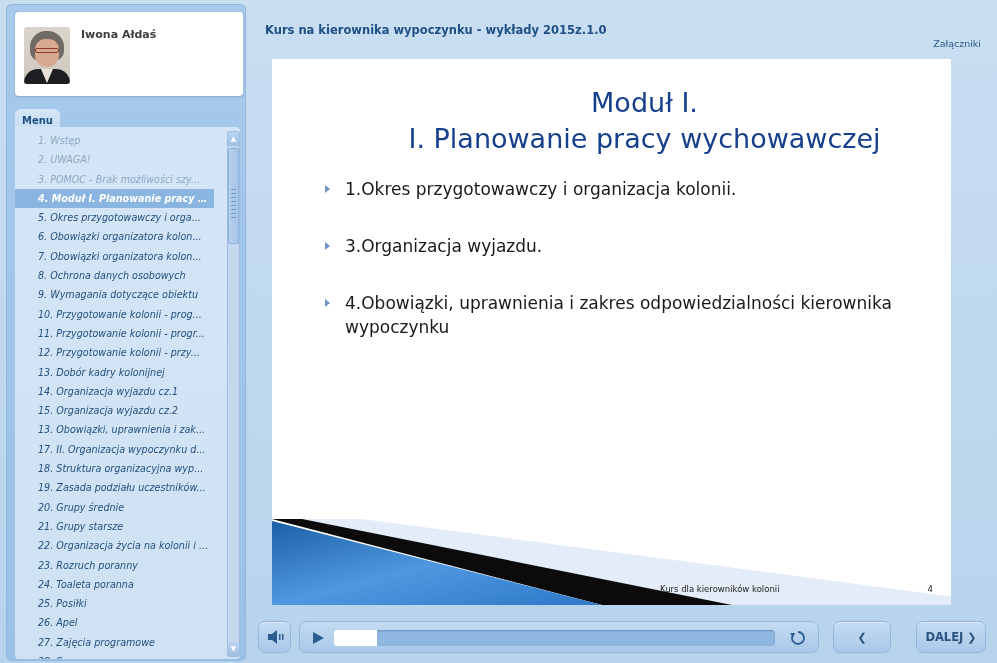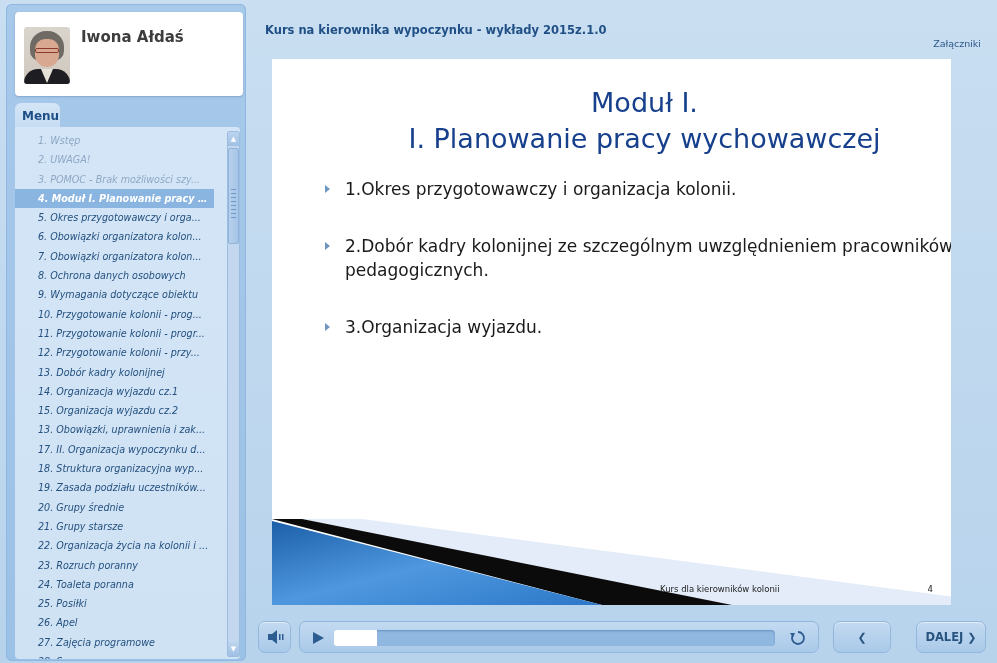--- a/index.html
+++ b/index.html
@@ -45,28 +45,28 @@
     .avatar .body {
       position: absolute; left: 0; top: 42px; width: 46px; height: 16px;
       background: #1d1d22; border-radius: 14px 14px 0 0;
     }
     .avatar .collar {
       position: absolute; left: 17px; top: 42px; width: 12px; height: 14px;
       background: #e8e2d8; clip-path: polygon(0 0,100% 0,50% 100%);
     }
     .profile-name {
       position: absolute; left: 66px; top: 16px;
-      font-family: "DejaVu Sans", sans-serif; font-size: 15px; font-weight: bold;
+      font-family: "DejaVu Sans", sans-serif; font-size: 11px; font-weight: bold;
       color: #3d3d3d;
     }
     .menu-tab {
-      position: absolute; left: 9px; top: 99px; width: 45px; height: 26px;
+      position: absolute; left: 9px; top: 105px; width: 45px; height: 26px;
       background: linear-gradient(180deg, #d3e5f6 0%, #c6dcf2 100%);
       border-radius: 6px 6px 0 0;
-      font-size: 12px; font-weight: bold; color: #1d4f86;
+      font-size: 10px; font-weight: bold; color: #1d4f86;
       padding: 6px 0 0 7px;
     }
     .menu-panel {
       position: absolute; left: 9px; top: 123px; width: 225px; height: 532px;
       background: linear-gradient(180deg, #d3e5f6 0%, #cfe2f4 100%);
       border-radius: 0 4px 4px 4px; overflow: hidden; font-style: italic;
     }
     .menu-list { position: absolute; left: 0; top: 4px; width: 199px; }
     .menu-item {
       height: 19.3px; line-height: 19.3px; padding-left: 23px;
@@ -242,25 +242,25 @@
       <span class="l2">I. Planowanie pracy wychowawczej</span>
     </div>
 
     <div class="bullets">
       <div class="bullet">
         <span class="tri"></span>
         <span>1.Okres przygotowawczy i organizacja kolonii.</span>
       </div>
       <div class="bullet">
         <span class="tri"></span>
-        <span>2.Dobór kadry kolonijnej ze szczególnym uwzględnieniem pracowników pedagogicznych.</span>
+        <span>3.Organizacja wyjazdu.</span>
       </div>
       <div class="bullet">
         <span class="tri"></span>
-        <span>3.Organizacja wyjazdu.</span>
+        <span>4.Obowiązki, uprawnienia i zakres odpowiedzialności kierownika wypoczynku</span>
       </div>
     </div>
 
     <svg class="deco" viewBox="0 0 729 86" preserveAspectRatio="none">
       <defs>
         <linearGradient id="bluegrad" x1="0" y1="0" x2="1" y2="1">
           <stop offset="0" stop-color="#1b5fa8"></stop>
           <stop offset="0.5" stop-color="#4f98df"></stop>
           <stop offset="1" stop-color="#2c78c8"></stop>
         </linearGradient>

